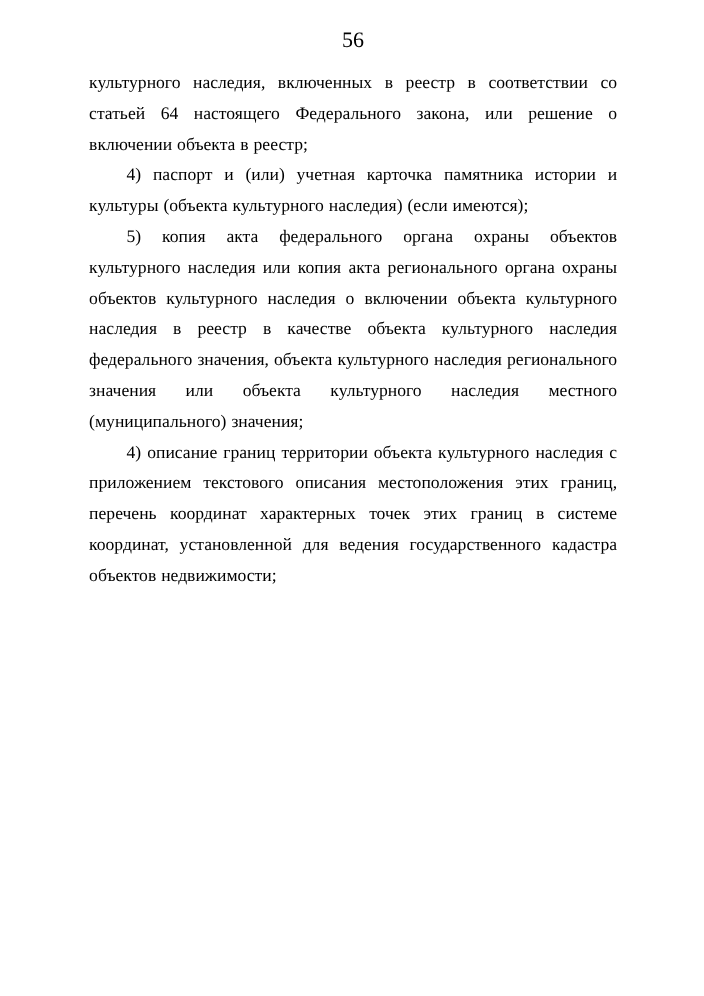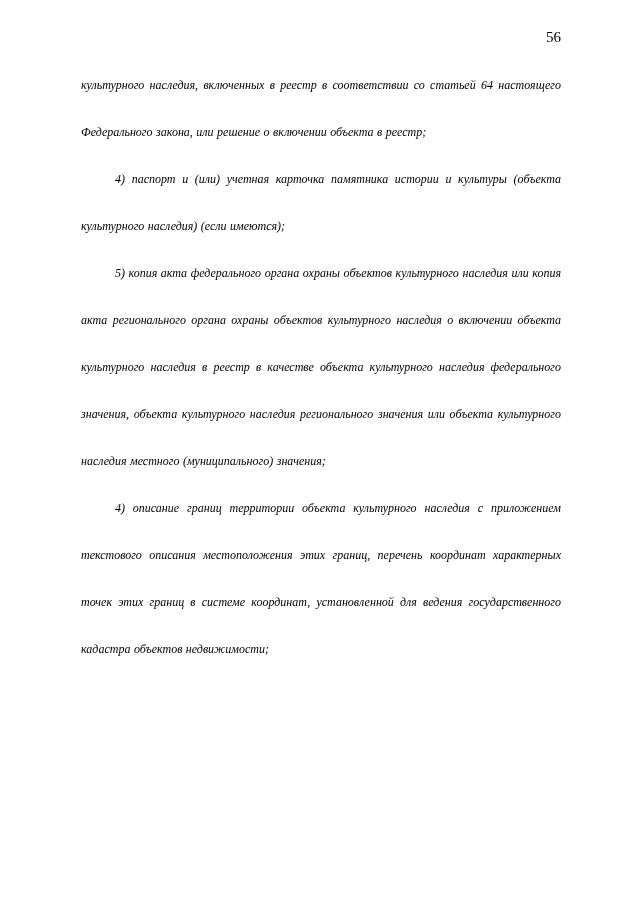--- a/index.html
+++ b/index.html
@@ -12,32 +12,31 @@
     width: 640px;
     height: 905px;
     background: #ffffff;
     color: #000000;
     font-family: "Liberation Serif", "DejaVu Serif", serif;
     box-sizing: border-box;
     padding: 28px 79px 0 81px;
     overflow: hidden;
   }
   .page-number {
-    text-align: right;
-    font-size: 15px;
+    text-align: center;
+    font-size: 20px;
     line-height: 18px;
     margin-bottom: 16px;
   }
   .content p {
     margin: 0;
-    font-size: 12px;
-    line-height: 47px;
+    font-size: 16px;
+    line-height: 28px;
     text-align: justify;
     word-spacing: 0.5px;
-    font-style: italic;
   }
   .content p.indent {
     text-indent: 34px;
   }
 </style>
 </head>
 <body>
 
 <div class="page">
   <div class="page-number">56</div>

